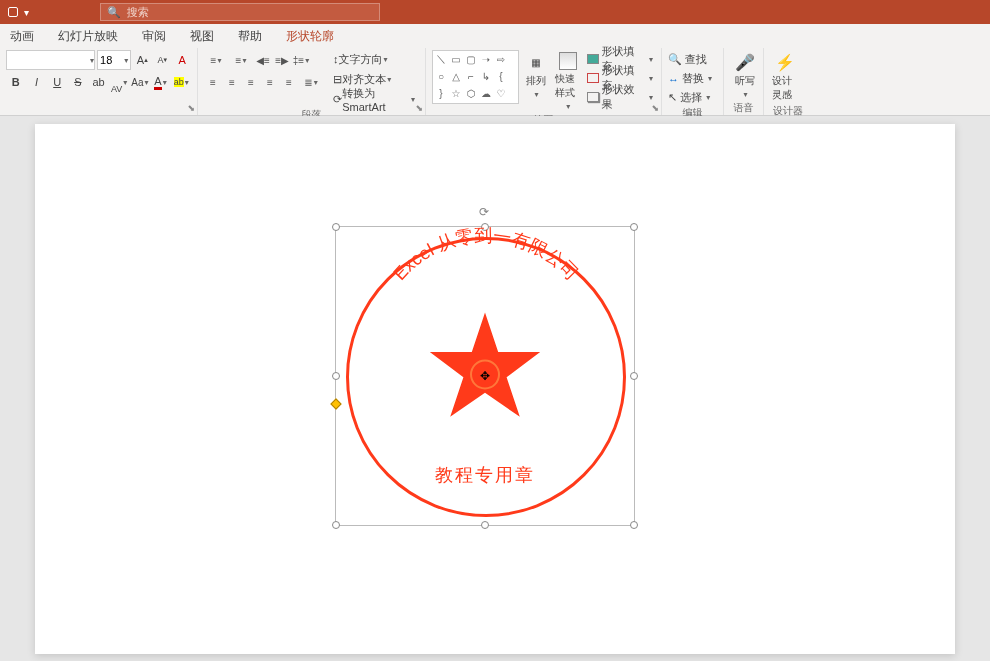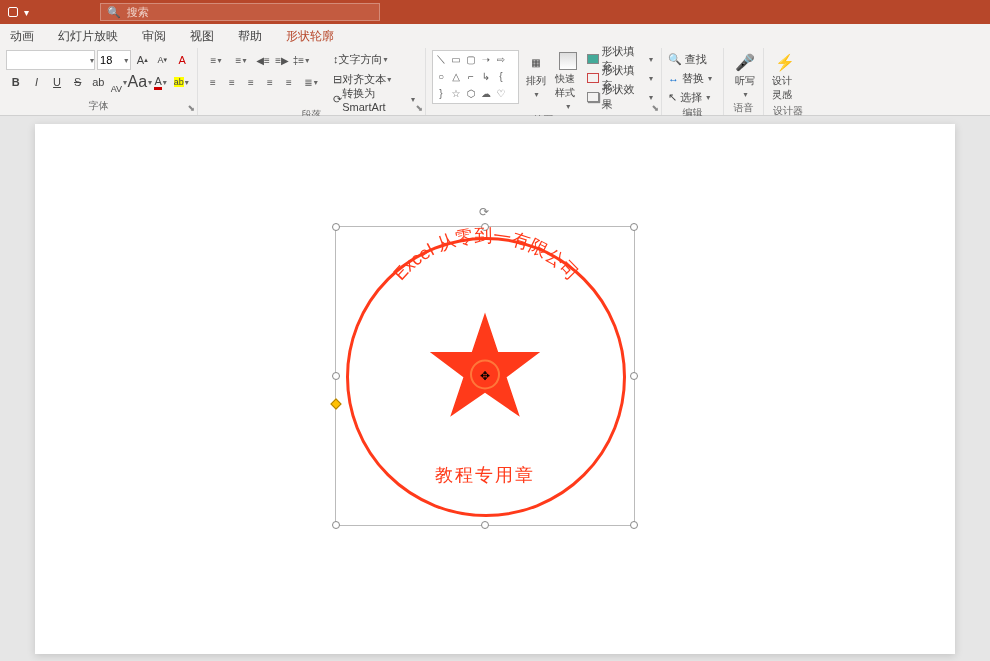--- a/index.html
+++ b/index.html
@@ -125,34 +125,33 @@
         <div class="btn-sm" style="font-weight:bold;">B</div>
         <div class="btn-sm" style="font-style:italic;">I</div>
         <div class="btn-sm" style="text-decoration:underline;">U</div>
         <div class="btn-sm" style="text-decoration:line-through;">S</div>
         <div class="btn-sm">ab</div>
         <div class="btn-sm">
             <span style="font-size:9px;margin-top:13px;">AV</span>
             <span class="dd">▾</span>
           </div>
         <div class="btn-sm">
-            <span style="font-size:16px;">Aa</span>
+            <span style="font-size:10px;">Aa</span>
             <span class="dd">▾</span>
           </div>
         <div class="btn-sm">
             <span style="border-bottom:3px solid #c00;">A</span>
             <span class="dd">▾</span>
           </div>
         <div class="btn-sm">
             <span style="background:#ff0;font-size:9px;">ab</span>
             <span class="dd">▾</span>
           </div>
       </div>
     </div>
-    <div class="group-label">字体</div>
     <div class="launcher">⬊</div>
   </div>
 
   <div class="group" style="width:228px;">
     <div class="group-body">
       <div class="para-col">
         <div class="para-row">
           <div class="icon-btn icon-btn-w">≡<span class="dd">▾</span></div>
           <div class="icon-btn icon-btn-w">≡<span class="dd">▾</span></div>
           <div class="icon-btn">◀≡</div>

